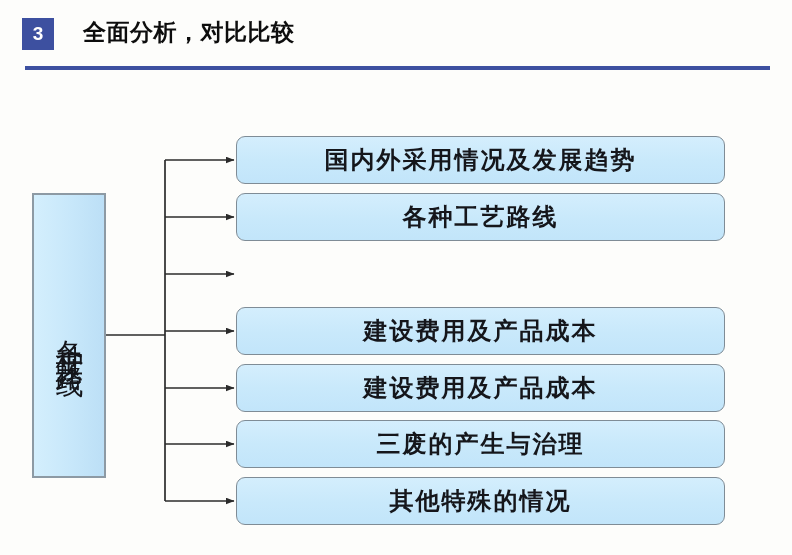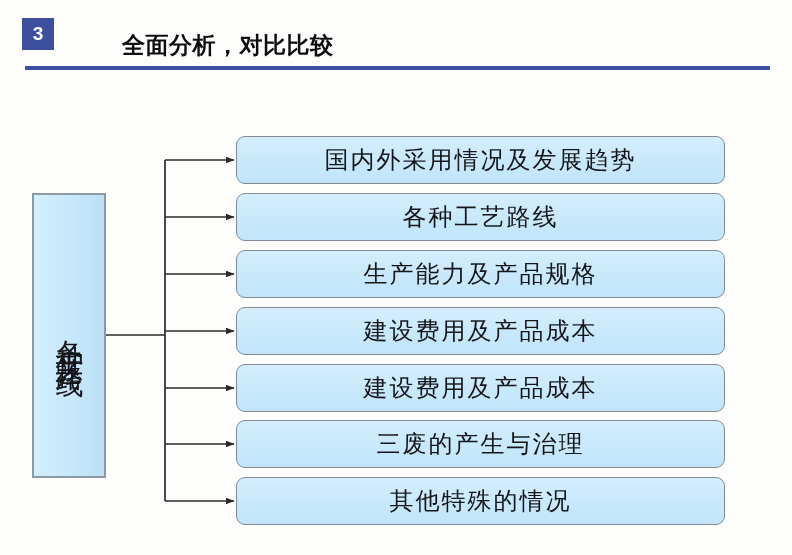--- a/index.html
+++ b/index.html
@@ -34,29 +34,28 @@
     font-size: 19px;
     font-weight: bold;
     display: flex;
     align-items: center;
     justify-content: center;
     font-family: "Liberation Sans", sans-serif;
   }
   #page-title {
     position: absolute;
     left: 83px;
-    top: 28px;
+    top: 15px;
     font-size: 23px;
     font-weight: bold;
     color: #0d0d0d;
     letter-spacing: 0.5px;
     line-height: 34px;
     font-family: "DejaVu Sans", "Liberation Sans", sans-serif;
     white-space: nowrap;
-    margin-left: 39px;
   }
   #header-rule {
     position: absolute;
     left: 25px;
     top: 66px;
     width: 745px;
     height: 4px;
     background: #3d50a0;
   }
 
@@ -106,20 +105,21 @@
     left: 236px;
     width: 489px;
     height: 48px;
     background: linear-gradient(to bottom, #d4eefd 0%, #c9e9fb 50%, #c2e5fa 100%);
     border: 1.6px solid #7f8c96;
     border-radius: 9px;
     box-sizing: border-box;
     display: flex;
     align-items: center;
     justify-content: center;
+    font-weight: bold;
   }
   .branch-label {
     font-family: "DejaVu Serif", "Liberation Serif", serif;
     font-size: 24px;
     color: #15161b;
     letter-spacing: 2px;
     white-space: nowrap;
   }
 </style>
 </head>
@@ -156,23 +156,20 @@
   <div class="root-box">
     <span class="root-label">各种工艺路线</span>
   </div>
 
   <div class="branch-box" style="top:64px;">
     <span class="branch-label">国内外采用情况及发展趋势</span>
   </div>
   <div class="branch-box" style="top:121px;">
     <span class="branch-label">各种工艺路线</span>
   </div>
-  <div class="branch-box" style="top:178px;">
-    <span class="branch-label">生产能力及产品规格</span>
-  </div>
   <div class="branch-box" style="top:235px;">
     <span class="branch-label">建设费用及产品成本</span>
   </div>
   <div class="branch-box" style="top:292px;">
     <span class="branch-label">建设费用及产品成本</span>
   </div>
   <div class="branch-box" style="top:348px;">
     <span class="branch-label">三废的产生与治理</span>
   </div>
   <div class="branch-box" style="top:405px;">

